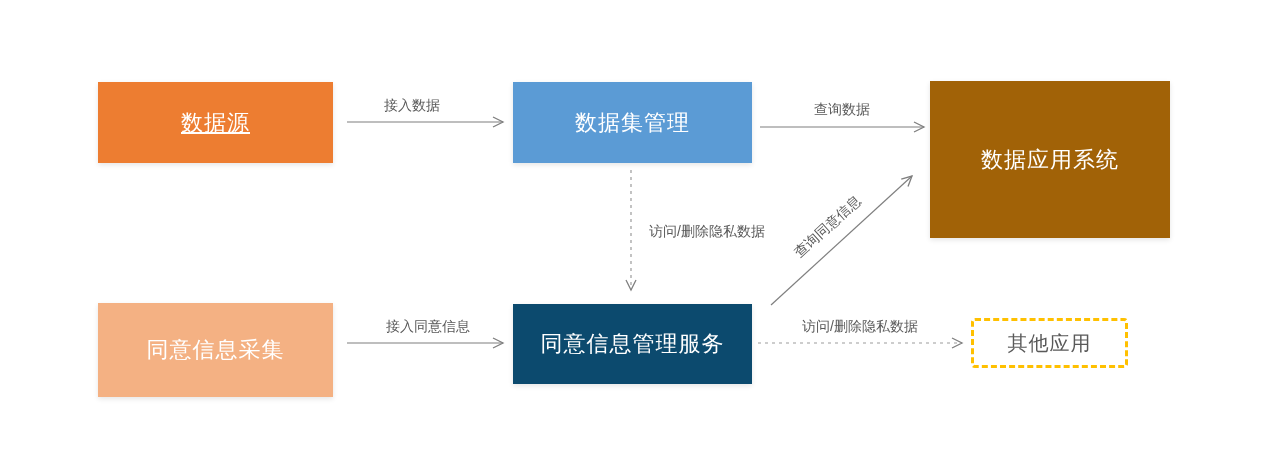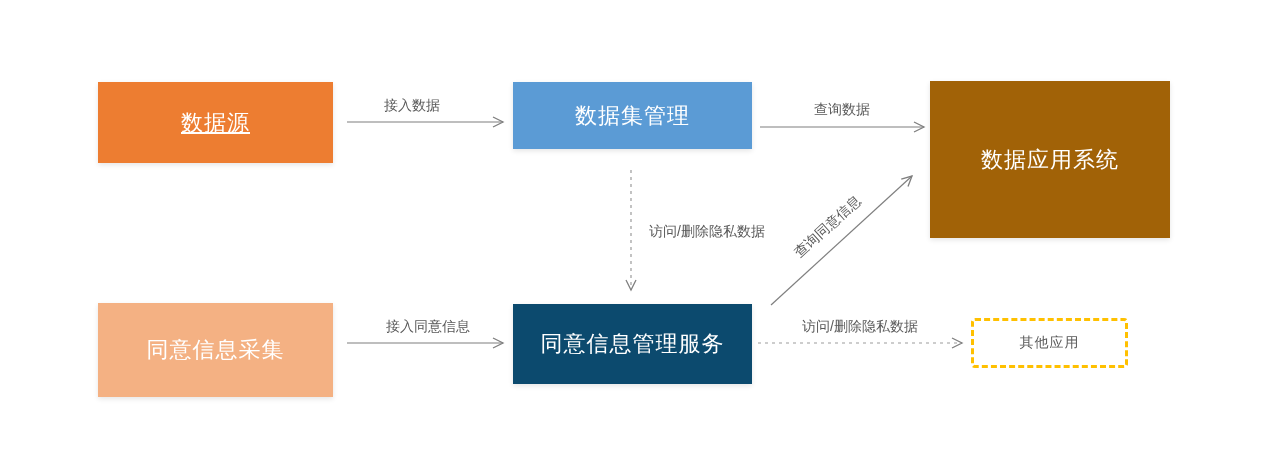--- a/index.html
+++ b/index.html
@@ -7,28 +7,28 @@
   .canvas{
     position:relative;width:1280px;height:460px;background:#ffffff;overflow:hidden;
   }
   .edges-svg{position:absolute;left:0;top:0;width:1280px;height:460px;pointer-events:none;}
   .node{
     position:absolute;display:flex;align-items:center;justify-content:center;
     color:#fff;font-size:22px;letter-spacing:1px;
     box-shadow:0 2px 5px rgba(0,0,0,0.10);
   }
   .node-data-source{left:98px;top:82px;width:235px;height:81px;text-decoration:underline;}
-  .node-dataset-management{left:513px;top:82px;width:239px;height:67px;}
+  .node-dataset-management{left:513px;top:82px;width:239px;height:81px;}
   .node-data-application-system{left:930px;top:81px;width:240px;height:157px;}
   .node-consent-collection{left:98px;top:303px;width:235px;height:94px;}
   .node-consent-management{left:513px;top:304px;width:239px;height:80px;}
   .node-other-apps{
     left:971px;top:318px;width:151px;height:44px;
     border:3px dashed #FFC000;border-radius:4px;background:#fff;
-    font-size:14px;box-shadow:none;
+    font-size:20px;box-shadow:none;
   }
   .edge-label{
     position:absolute;transform:translate(-50%,-50%);
     font-size:14px;color:#595959;white-space:nowrap;background:transparent;
   }
   .edge-label.rotated{transform:translate(-50%,-50%) rotate(-42deg);}
 </style>
 </head>
 <body>
 

